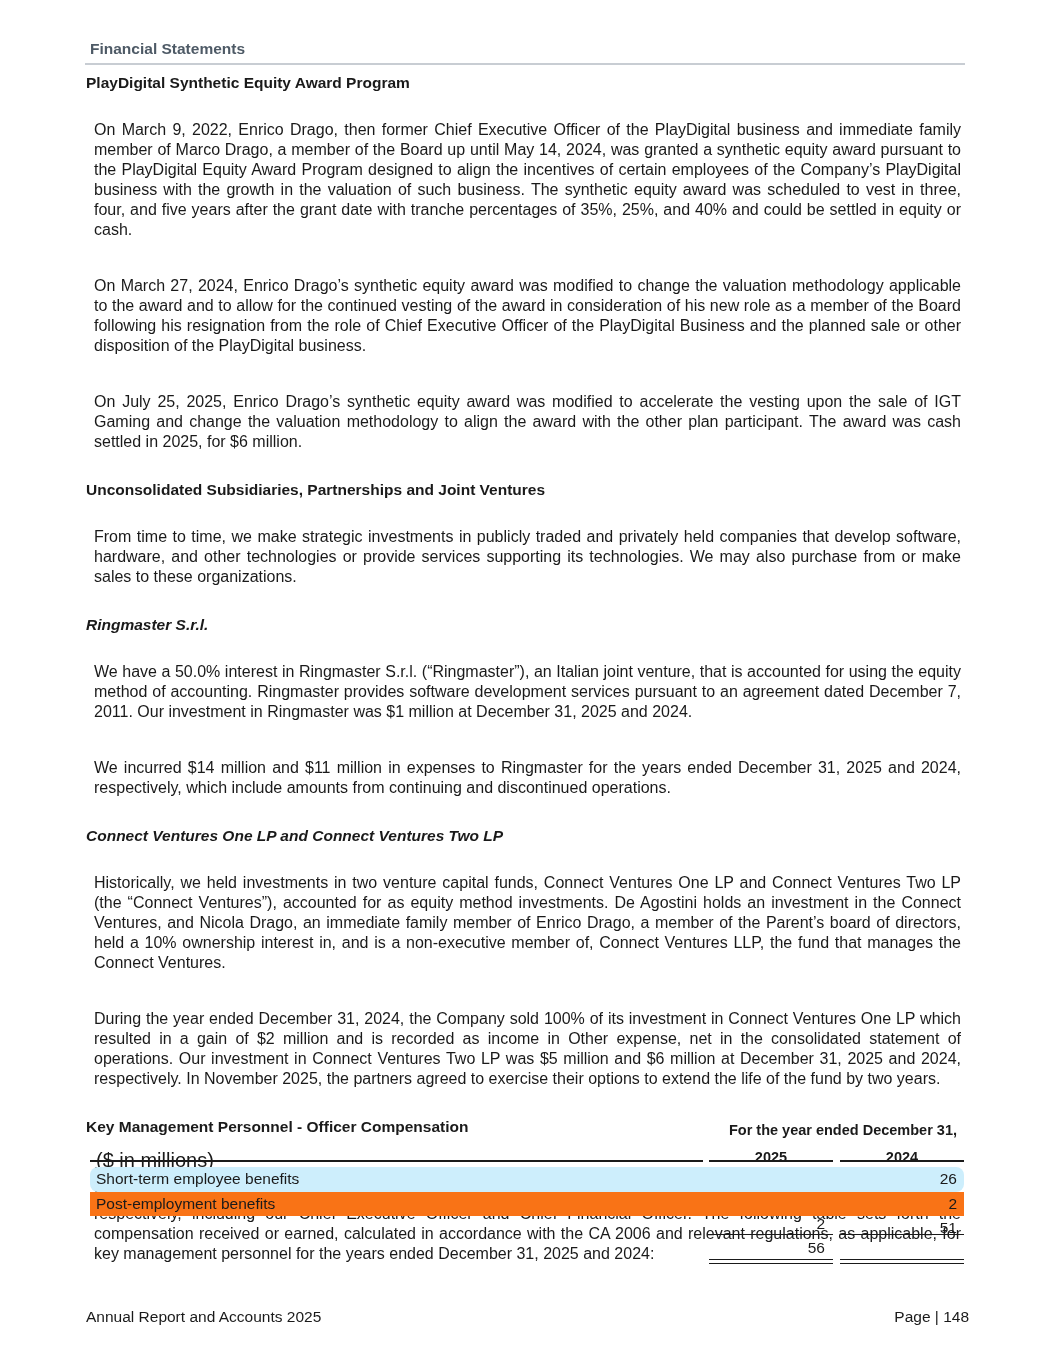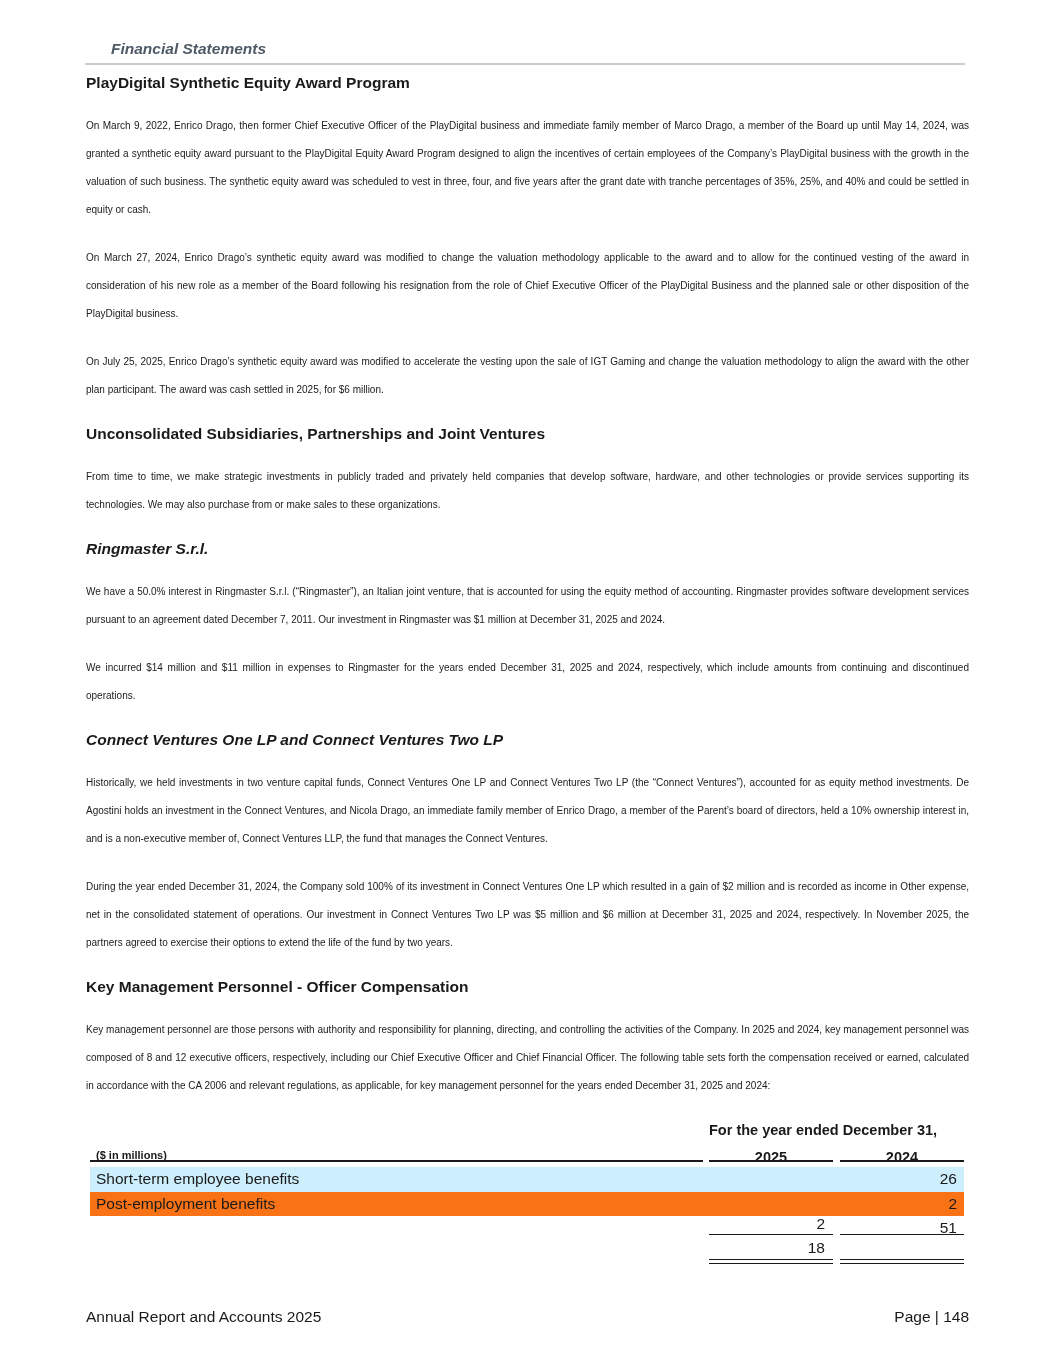--- a/index.html
+++ b/index.html
@@ -6,43 +6,43 @@
   body {
     width: 1055px; height: 1365px; position: relative; overflow: hidden;
     font-family: "Liberation Sans", sans-serif; color: #1a1a1a;
   }
   .header {
     position: absolute; left: 85px; top: 38px; width: 880px; height: 25px;
     border-bottom: 2px solid #c8cdd3;
   }
   .header-title {
     position: absolute; left: 5px; top: 2px;
-    font-size: 15.5px; font-weight: bold; font-style: italic; color: #4e5a66; margin-left: 21px;
+    font-size: 15.5px; font-weight: bold; color: #4e5a66;
   }
   .content { position: absolute; left: 86px; top: 73px; width: 883px; }
   .h { font-size: 15.5px; font-weight: bold; margin: 0; line-height: 20px; }
   .h.italic { font-style: italic; }
   p.body {
-    font-size: 10px; line-height: 28px; margin: 0; text-align: justify;
+    font-size: 16px; line-height: 20px; margin: 8px; text-align: justify;
     text-align-last: left;
   }
   .gap-after-heading { height: 19px; }
   .gap-para { height: 20px; }
   
   .tbl { position: absolute; left: 90px; top: 1118px; width: 874px; font-size: 15.5px; }
   .tbl-row { position: relative; height: 24.5px; }
   .tbl-row.shaded { background: #cdeefc; }
   .cell-label { position: absolute; left: 6px; top: 3px; }
   .cell-v1 { position: absolute; left: 619px; width: 116px; top: 3px; text-align: right; margin-top: 20px; }
   .cell-v2 { position: absolute; left: 750px; width: 117px; top: 3px; text-align: right; }
   .th-span {
-    position: absolute; left: 619px; width: 248px; top: 4px; text-align: left;
+    position: absolute; left: 619px; width: 248px; top: 4px; text-align: right;
     font-weight: bold; font-size: 14.5px;
   }
-  .th-label { position: absolute; left: 6px; top: 6px; font-weight: bold; font-size: 11px; }
+  .th-label { position: absolute; left: 6px; top: 6px; font-weight: normal; font-size: 20px; }
   .th-y1 { position: absolute; left: 619px; width: 124px; top: 6px; text-align: center; font-weight: bold; font-size: 14.5px; }
   .th-y2 { position: absolute; left: 750px; width: 124px; top: 6px; text-align: center; font-weight: bold; font-size: 14.5px; }
   .rule { position: absolute; height: 0; border-top: 2px solid #1a1a1a; }
   .rule.thin { border-top-width: 1.5px; }
   .dbl { position: absolute; height: 3px; border-top: 1.5px solid #1a1a1a; border-bottom: 1.5px solid #1a1a1a; }
   .footer-left { position: absolute; left: 86px; top: 1308px; font-size: 15.5px; }
   .footer-right { position: absolute; right: 86px; top: 1308px; font-size: 15.5px; }
 </style>
 </head>
 <body>
@@ -102,34 +102,34 @@
   </div>
   <div class="tbl-row">
     <span class="th-label">($ in millions)</span>
     <span class="th-y1">2025</span>
     <span class="th-y2">2024</span>
   </div>
   <div class="rule" style="left:0; width:613px; top:42px;"></div>
   <div class="rule" style="left:619px; width:124px; top:42px;"></div>
   <div class="rule" style="left:750px; width:124px; top:42px;"></div>
 
-  <div class="tbl-row shaded" style="margin-top: 0px; width: 874px; background: rgb(205, 238, 252);">
+  <div class="tbl-row shaded" style="margin-top: 0px; width: 874px; background: rgb(205, 238, 252); border-radius: 8px;">
     <span class="cell-label">Short-term employee benefits</span>
     <span class="cell-v1">19</span>
     <span class="cell-v2">26</span>
   </div>
   <div class="tbl-row shaded" style="background: #f97316;">
     <span class="cell-label">Post-employment benefits</span>
     <span class="cell-v1">2</span>
     <span class="cell-v2">2</span>
   </div>
   <div class="rule thin" style="left:619px; width:124px; top:116px;"></div>
   <div class="rule thin" style="left:750px; width:124px; top:116px;"></div>
   <div class="tbl-row">
-    <span class="cell-v1">18</span>
+    <span class="cell-v1">56</span>
     <span class="cell-v2">51</span>
   </div>
   <div class="dbl" style="left:619px; width:124px; top:141px;"></div>
   <div class="dbl" style="left:750px; width:124px; top:141px;"></div>
 </div>
 
 <div class="footer-left">Annual Report and Accounts 2025</div>
 <div class="footer-right">Page | 148</div>
 
 </body></html>

